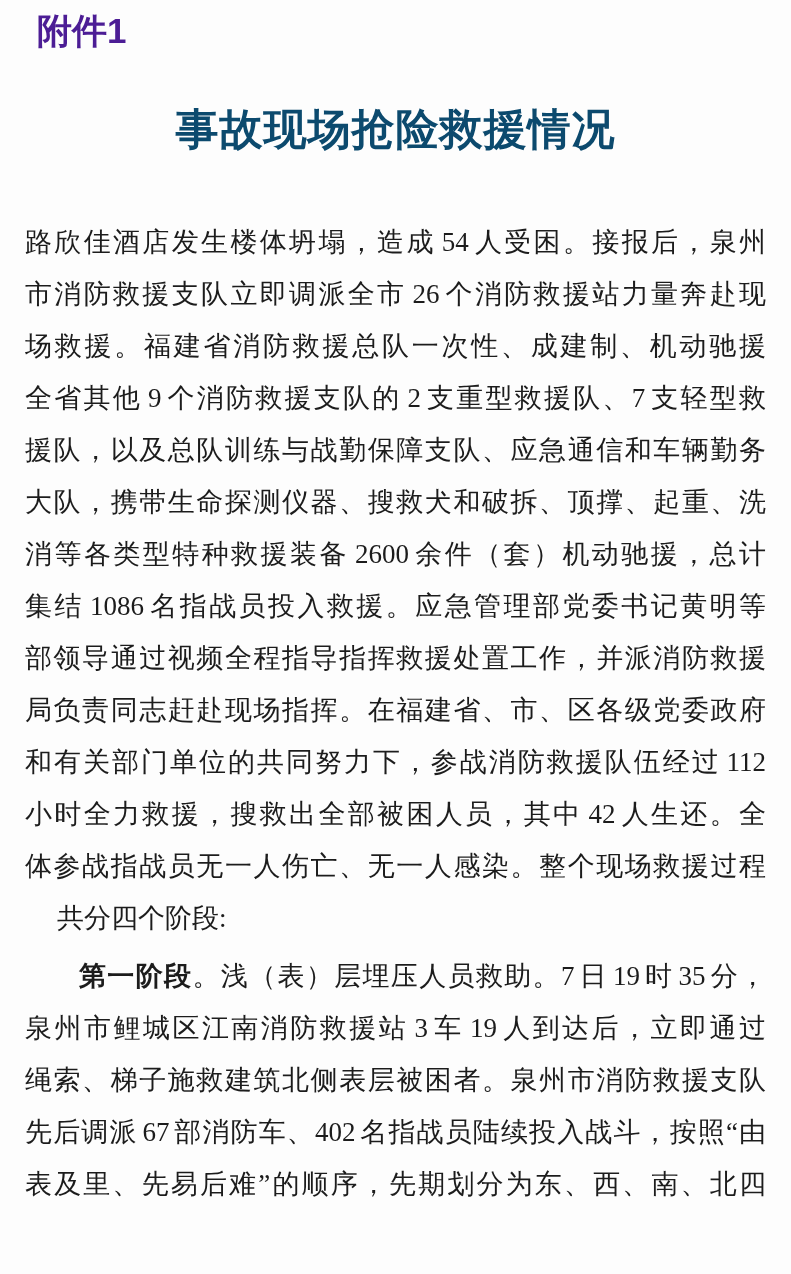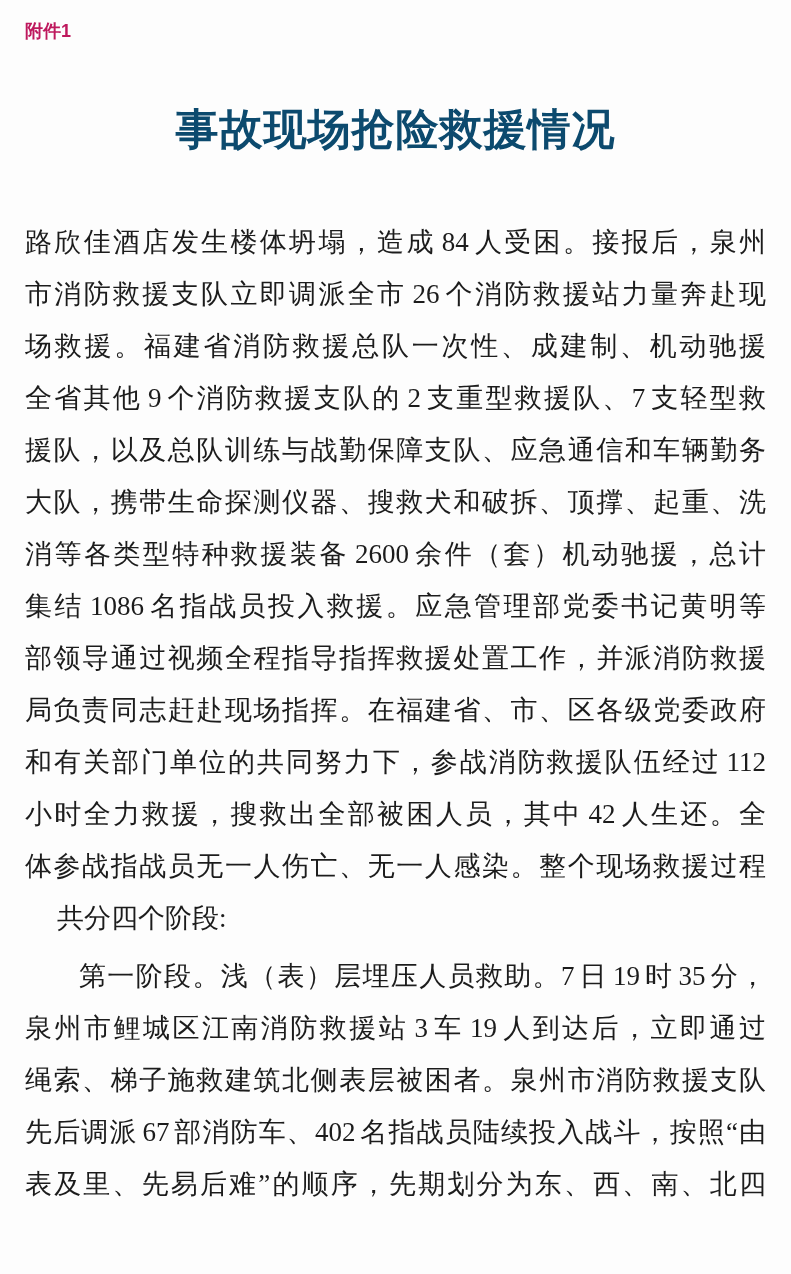--- a/index.html
+++ b/index.html
@@ -12,23 +12,24 @@
     font-family: "Liberation Serif", "DejaVu Serif", serif;
     color: #1c1c1c;
   }
   .page {
     width: 741px;
     padding: 14px 25px 0 25px;
   }
   .attachment {
     font-family: "Liberation Sans", "DejaVu Sans", sans-serif;
     font-weight: 700;
-    font-size: 18px;
+    font-size: 35px;
     line-height: 34px;
-    color: #be185d;
+    color: #4c1d95;
+    margin-left: 12px;
   }
   .title {
     margin: 56px 0 0 0;
     font-size: 43px;
     line-height: 52px;
     font-weight: 700;
     text-align: center;
     letter-spacing: 1px;
     color: #0c4a6e;
   }
@@ -50,33 +51,33 @@
   }
   .short {
     text-align: left;
     text-align-last: left;
     margin-left: 32px;
   }
   .p2-first {
     margin-top: 6px;
   }
   .bold {
-    font-weight: 400;
+    font-weight: 700;
   }
 </style>
 </head>
 <body>
 
 <div class="page">
   <div class="attachment">附件1</div>
 
   <h1 class="title">事故现场抢险救援情况</h1>
 
   <div class="content">
-    <div class="line">路欣佳酒店发生楼体坍塌，造成 84 人受困。接报后，泉州</div>
+    <div class="line">路欣佳酒店发生楼体坍塌，造成 54 人受困。接报后，泉州</div>
     <div class="line">市消防救援支队立即调派全市 26 个消防救援站力量奔赴现</div>
     <div class="line">场救援。福建省消防救援总队一次性、成建制、机动驰援</div>
     <div class="line">全省其他 9 个消防救援支队的 2 支重型救援队、7 支轻型救</div>
     <div class="line">援队，以及总队训练与战勤保障支队、应急通信和车辆勤务</div>
     <div class="line">大队，携带生命探测仪器、搜救犬和破拆、顶撑、起重、洗</div>
     <div class="line">消等各类型特种救援装备 2600 余件（套）机动驰援，总计</div>
     <div class="line">集结 1086 名指战员投入救援。应急管理部党委书记黄明等</div>
     <div class="line">部领导通过视频全程指导指挥救援处置工作，并派消防救援</div>
     <div class="line">局负责同志赶赴现场指挥。在福建省、市、区各级党委政府</div>
     <div class="line">和有关部门单位的共同努力下，参战消防救援队伍经过 112</div>

